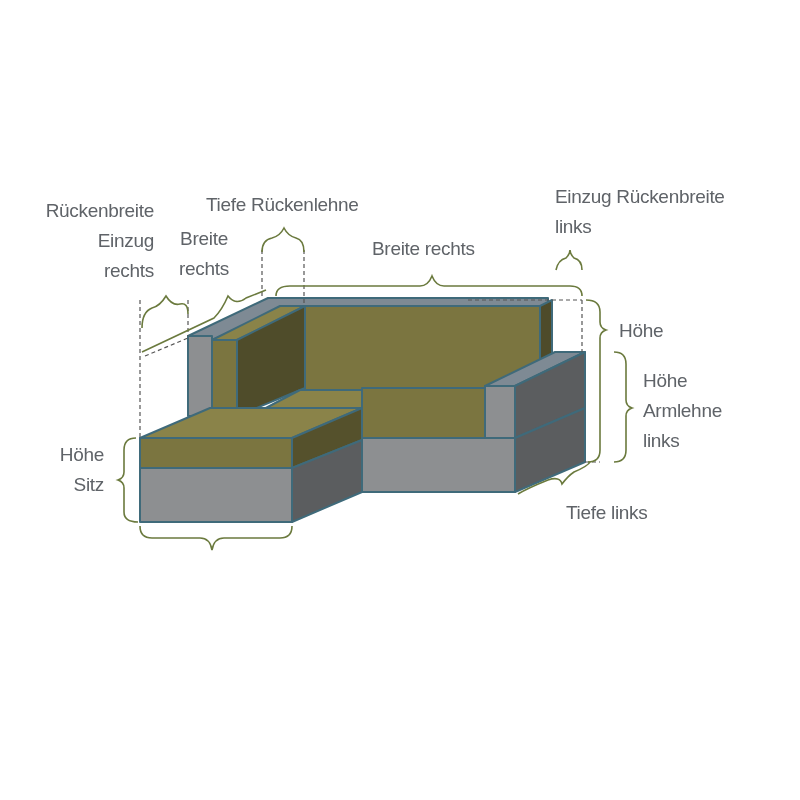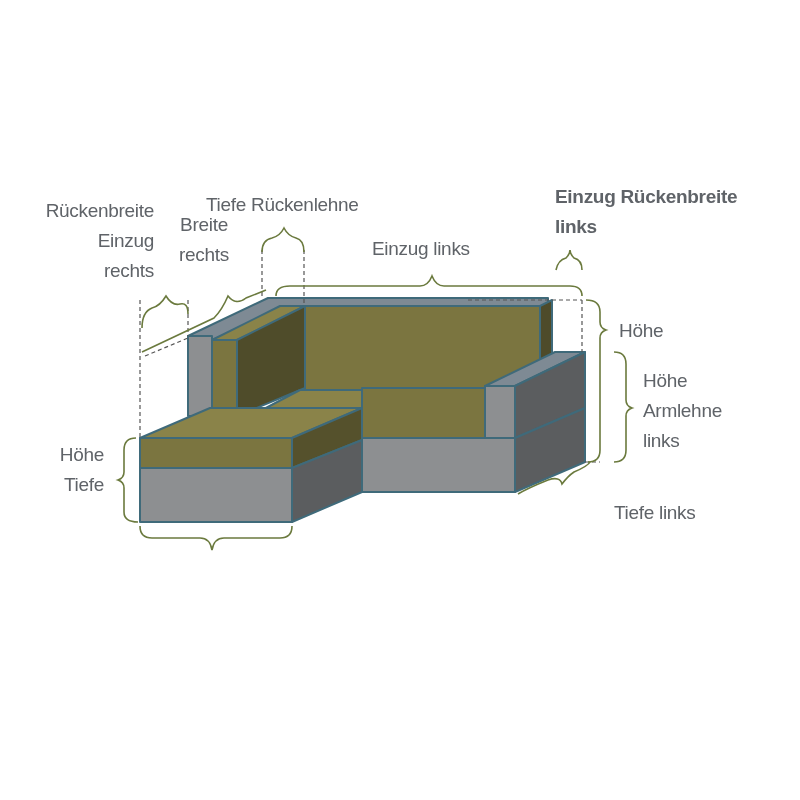--- a/index.html
+++ b/index.html
@@ -79,42 +79,42 @@
       <path d="M140,526 Q140,538 152,538 L200,538 Q210,538 212,550 Q214,538 224,538 L280,538 Q292,538 292,526"></path>
     </g>
   </svg>
 
   <div class="lbl r" style="left:40px; top:196px; width:114px;">
     <div>Rückenbreite</div>
     <div>Einzug</div>
     <div>rechts</div>
   </div>
 
-  <div class="lbl c" style="left:172px; top:210px; width:64px;">
+  <div class="lbl c" style="left:172px; top:224px; width:64px;">
     <div>Breite</div>
     <div>rechts</div>
   </div>
 
   <div class="lbl" style="left:206px; top:190px;">Tiefe Rückenlehne</div>
 
-  <div class="lbl" style="left:372px; top:234px;">Einzug links</div>
+  <div class="lbl" style="left:372px; top:234px;">Breite rechts</div>
 
-  <div class="lbl" style="left:555px; top:182px;font-weight:bold;">
+  <div class="lbl" style="left:555px; top:182px;">
     <div>Einzug Rückenbreite</div>
     <div>links</div>
   </div>
 
   <div class="lbl" style="left:619px; top:316px;">Höhe</div>
 
   <div class="lbl" style="left:643px; top:366px;">
     <div>Höhe</div>
     <div>Armlehne</div>
     <div>links</div>
   </div>
 
-  <div class="lbl" style="left:566px; top:498px;margin-left:48px;">Tiefe links</div>
+  <div class="lbl" style="left:566px; top:498px;">Tiefe links</div>
 
   <div class="lbl r" style="left:40px; top:440px; width:64px;">
     <div>Höhe</div>
-    <div>Tiefe</div>
+    <div>Sitz</div>
   </div>
 
 </div>
 
 </body></html>

